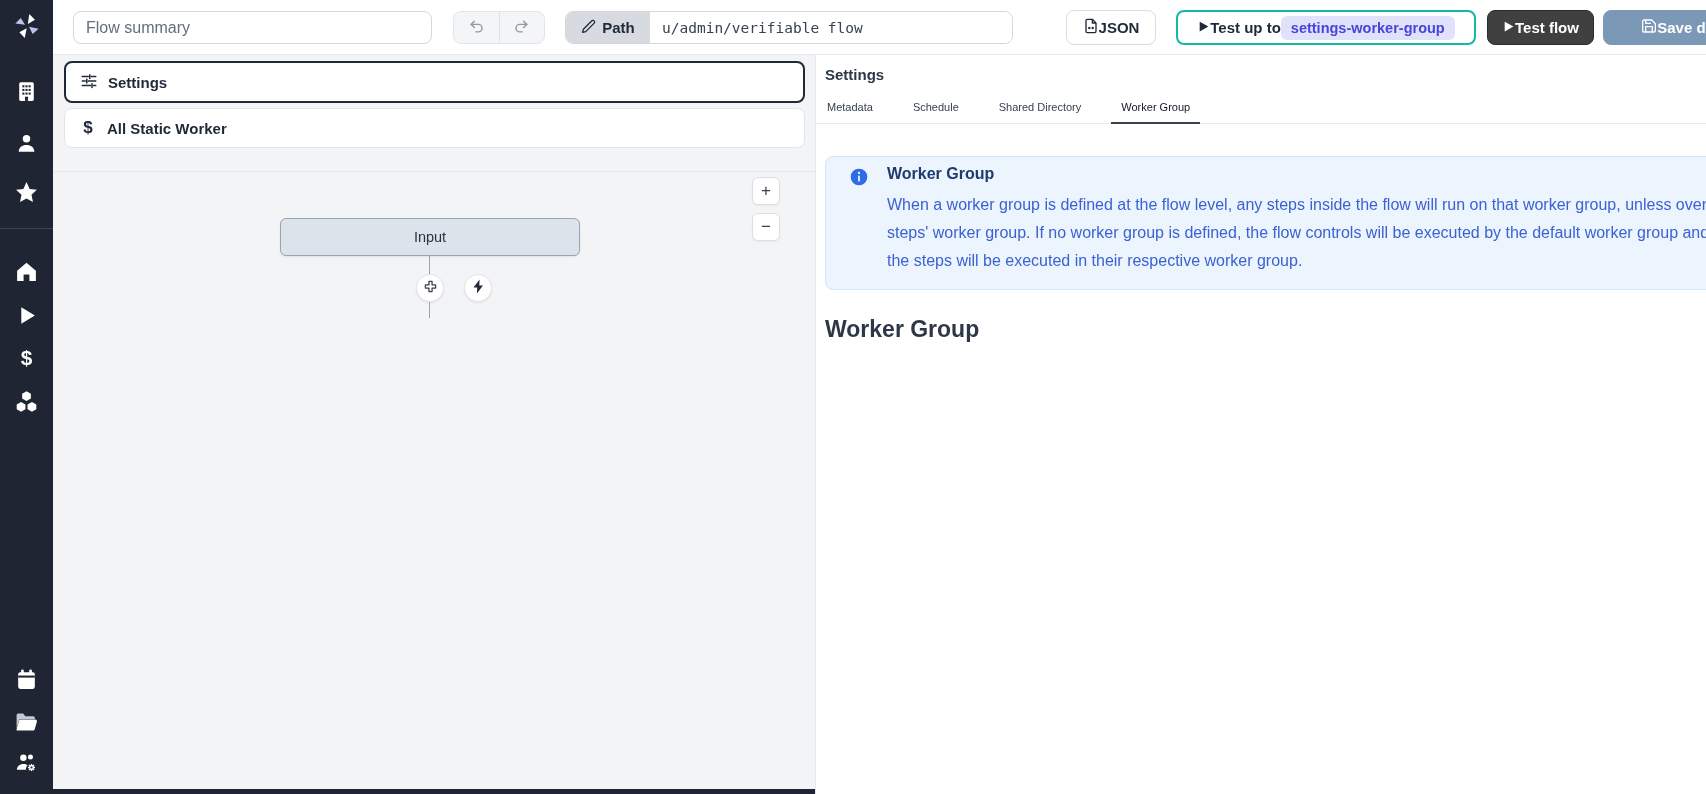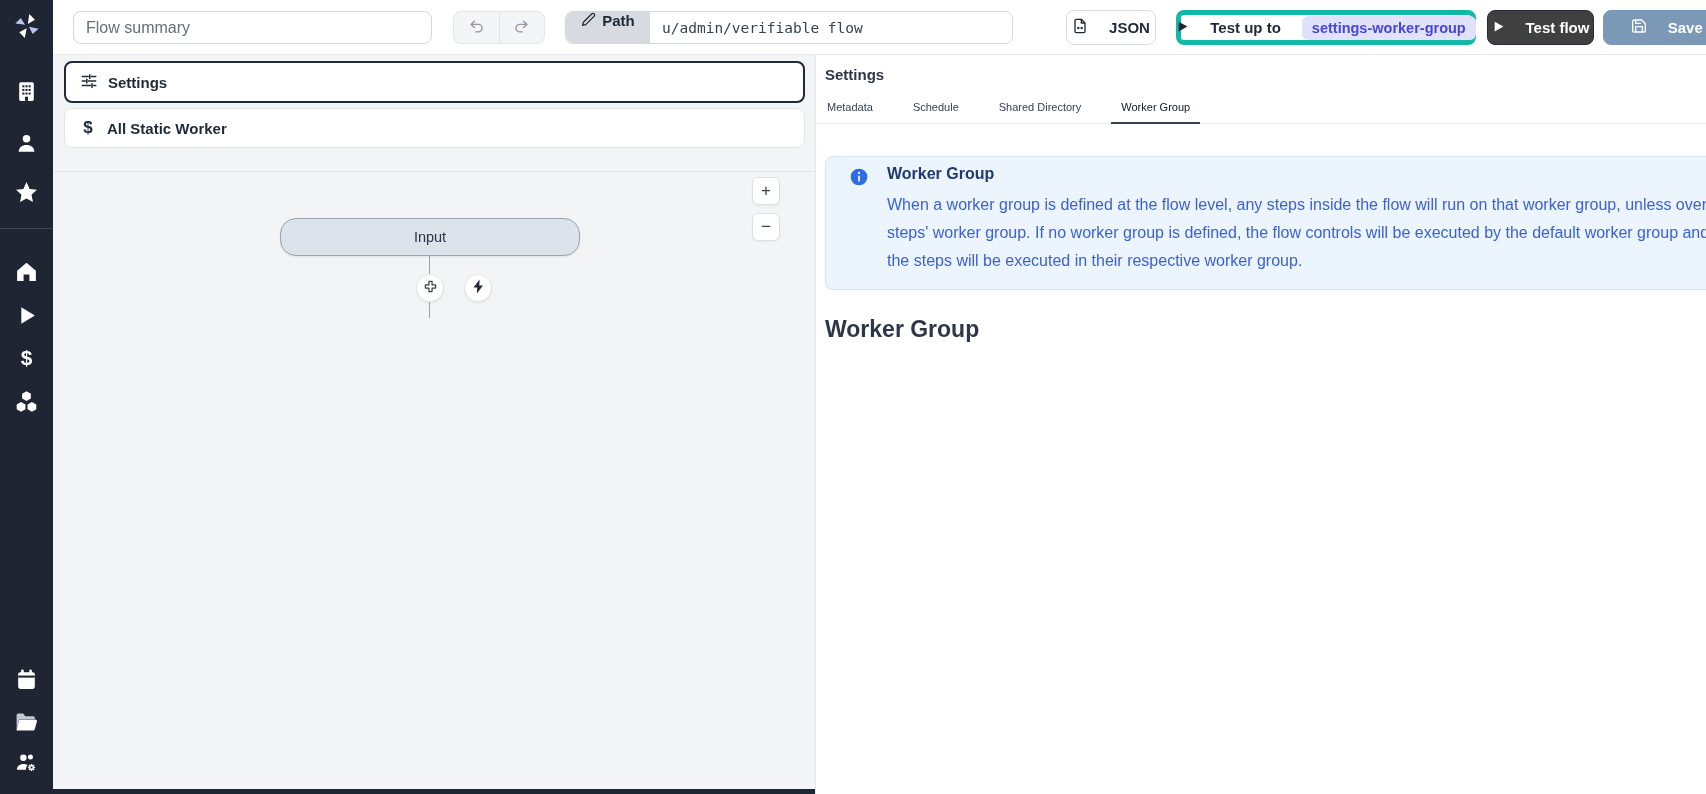--- a/index.html
+++ b/index.html
@@ -21,52 +21,52 @@
     border:1px solid #d3d7dd; border-radius:8px; padding:0 12px; font-size:16px; color:#1f2937;
     font-family:"Liberation Sans", sans-serif; }
   .summary-input::placeholder { color:#646e7c; opacity:1; }
   .undo-redo { position:absolute; left:400px; top:11px; width:92px; height:33px; display:flex;
     background:#f4f5f6; border:1px solid #e3e5e9; border-radius:8px; overflow:hidden; }
   .undo-redo button { flex:1; background:none; border:none; display:flex; align-items:center; justify-content:center; cursor:pointer; }
   .undo-redo button + button { border-left:1px solid #e0e2e6; }
   .undo-redo svg { width:17px; height:17px; }
   .path-group { position:absolute; left:512px; top:11px; width:448px; height:33px; display:flex;
     border:1px solid #d3d7dd; border-radius:8px; overflow:hidden; background:#fff; }
-  .path-chip { width:84px; background:#d7dbe0; display:flex; align-items:flex-start; justify-content:center;
+  .path-chip { width:84px; background:#d7dbe0; display:flex; align-items:center; justify-content:center;
     gap:6px; font-size:15px; font-weight:700; color:#1f2937; cursor:pointer; border:none; }
   .path-chip svg { width:15px; height:15px; }
   .path-value { flex:1; border:none; outline:none; padding:0 12px;
     font-family:"DejaVu Sans Mono", monospace; font-size:14.5px; color:#374151; }
   .tb-btn { position:absolute; top:10px; height:35px; display:flex; align-items:center; justify-content:center;
-    gap:21px; border-radius:8px; font-size:15px; font-weight:700; cursor:pointer; white-space:nowrap;
+    gap:0; border-radius:8px; font-size:15px; font-weight:700; cursor:pointer; white-space:nowrap;
     font-family:"Liberation Sans", sans-serif; }
   .btn-json { left:1013px; width:90px; background:#fff; border:1px solid #d9dce1; color:#1f2937; }
   .btn-json svg { width:16px; height:16px; }
-  .btn-testupto { left:1123px; width:300px; background:#fff; border:5px solid #14b8a6; color:#1f2937; }
+  .btn-testupto { left:1123px; width:300px; background:#fff; border:2px solid #14b8a6; color:#1f2937; }
   .btn-testupto svg { width:13px; height:13px; }
   .badge { background:#e1e1fc; color:#4646d9; border-radius:6px; padding:4px 10px; font-size:14.5px; font-weight:700; }
   .btn-testflow { left:1434px; width:107px; background:#404040; border:1px solid #232b3c; color:#fff; }
   .btn-testflow svg { width:13px; height:13px; }
   .btn-save { left:1550px; width:165px; background:#7b98b7; border:1px solid #7b98b7; color:#fff; }
   .btn-save svg { width:16px; height:16px; }
 
   
   .flow-panel { position:absolute; left:53px; top:55px; width:762px; height:739px; background:#f3f4f5; }
   .module-box { position:absolute; left:11px; right:10px; background:#fff; display:flex; align-items:center;
     gap:10px; padding:0 14px; border-radius:8px; cursor:pointer; font-size:15px; font-weight:700; color:#1f2937; }
   .module-box svg { width:18px; height:18px; flex:0 0 auto; }
   .mb-settings { top:6px; height:42px; border:2px solid #1f2937; }
   .mb-inputs { top:53px; height:40px; border:1px solid #e2e4e8; }
   .dollar-glyph { font-size:17px; font-weight:700; color:#1f2937; width:18px; text-align:center; }
   .canvas { position:absolute; left:0; right:0; top:116px; bottom:5px; border-top:1px solid #e4e7ea; }
   .zoom-btn { position:absolute; left:699px; width:28px; height:28px; background:#fff;
     border:1px solid #dcdfe3; border-radius:6px; font-size:17px; color:#374151; cursor:pointer;
     display:flex; align-items:center; justify-content:center; box-shadow:0 1px 2px rgba(0,0,0,.05); }
   .zoom-in { top:122px; } .zoom-out { top:158px; }
-  .node { position:absolute; left:227px; width:300px; height:38px; border-radius:16px; display:flex;
+  .node { position:absolute; left:227px; width:300px; height:38px; border-radius:6px; display:flex;
     align-items:center; justify-content:center; font-size:14.5px; color:#2a3342; cursor:pointer;
     box-shadow:0 1px 2px rgba(0,0,0,.08); }
   .node-input { top:163px; background:#dde3ea; border:1px solid #9aa4b2; }
   .node-result { top:263px; background:#fff; border:1px solid #a9b1bd; }
   .edge { position:absolute; left:376px; width:1px; background:#9aa2ad; }
   .edge-1 { top:201px; height:18px; } .edge-2 { top:247px; height:16px; }
   .graph-circle { position:absolute; top:219px; width:28px; height:28px; border-radius:50%; background:#fff;
     border:1px solid #e4e6e9; box-shadow:0 1px 2px rgba(0,0,0,.08); display:flex; align-items:center;
     justify-content:center; cursor:pointer; }
   .gc-plus { left:363px; } .gc-zap { left:411px; }

